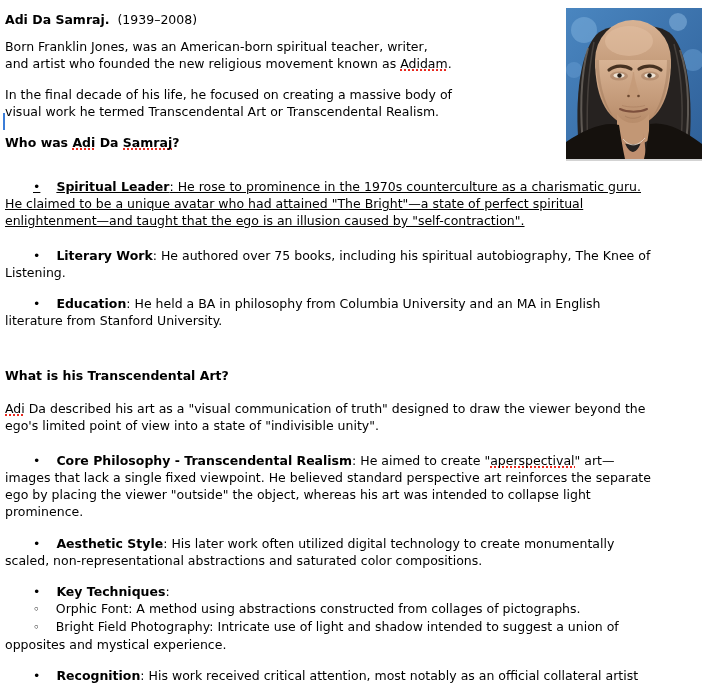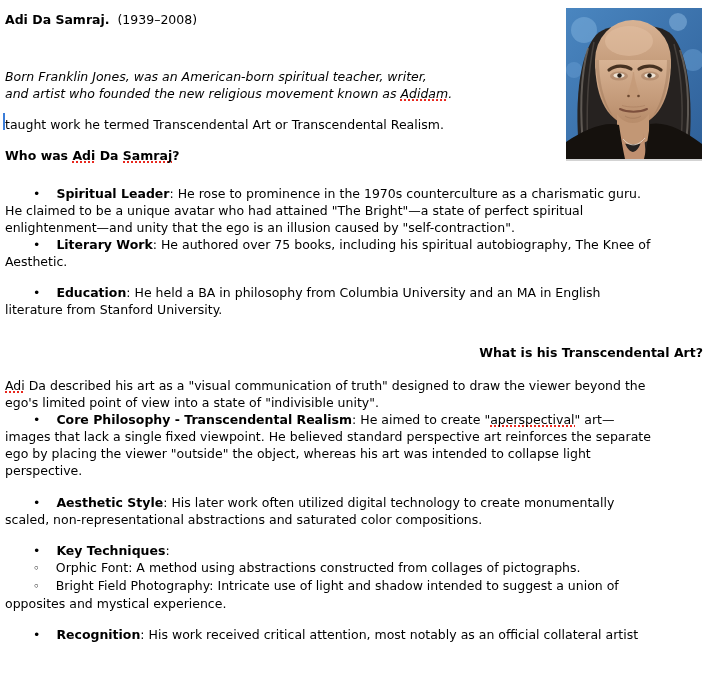--- a/index.html
+++ b/index.html
@@ -30,22 +30,22 @@
   
   .sq {
     background-image: repeating-linear-gradient(90deg, #e8281e 0 2px, rgba(0,0,0,0) 2px 4px);
     background-size: 100% 2px;
     background-repeat: no-repeat;
     background-position: left bottom;
   }
   
   .mt13 { margin-top: 14px; } .mt14 { margin-top: 14px; }
   .mt15 { margin-top: 15px; } .mt16 { margin-top: 16px; }
-  .mt18 { } .mt21 { margin-top: 21px; }
-  .mt22 { margin-top: 40px; font-style: italic; } .mt26 { margin-top: 26px; text-align: right; }
+  .mt18 { margin-top: 18px; } .mt21 { margin-top: 27px; text-decoration: underline; }
+  .mt22 { margin-top: 10px; } .mt26 { margin-top: 38px; }
   .photo {
     position: absolute;
     left: 566px; top: 8px;
     width: 136px; height: 151px;
     box-shadow: 0 2px 0 rgba(130,130,130,0.35);
     overflow: hidden;
   }
   .caret {
     position: absolute;
     left: 3px; top: 113px;
@@ -120,57 +120,58 @@
   <p>
     <span class="ln"><b>Adi Da Samraj.</b><span>  (1939–2008)</span></span>
   </p>
 
   <p class="mt22">
     <span class="ln">Born Franklin Jones, was an American-born spiritual teacher, writer,</span>
     <span class="ln"><span>and artist who founded the new religious movement known as </span><span class="sq">Adidam</span><span>.</span></span>
   </p>
 
   <p class="mt14">
-    <span class="ln">taught work he termed Transcendental Art or Transcendental Realism.</span>
+    <span class="ln">In the final decade of his life, he focused on creating a massive body of</span>
+    <span class="ln">visual work he termed Transcendental Art or Transcendental Realism.</span>
   </p>
 
   <p class="mt13">
     <span class="ln b"><span>Who was </span><span class="sq">Adi</span><span> Da </span><span class="sq">Samraj</span><span>?</span></span>
   </p>
 
   <p class="mt21">
     <span class="ln bf"><span class="mk">•</span><b>Spiritual Leader</b><span>: He rose to prominence in the 1970s counterculture as a charismatic guru.</span></span>
     <span class="ln">He claimed to be a unique avatar who had attained "The Bright"—a state of perfect spiritual</span>
-    <span class="ln">enlightenment—and unity that the ego is an illusion caused by "self-contraction".</span>
+    <span class="ln">enlightenment—and taught that the ego is an illusion caused by "self-contraction".</span>
   </p>
 
   <p class="mt18">
     <span class="ln bf"><span class="mk">•</span><b>Literary Work</b><span>: He authored over 75 books, including his spiritual autobiography, The Knee of</span></span>
-    <span class="ln">Aesthetic.</span>
+    <span class="ln">Listening.</span>
   </p>
 
   <p class="mt14">
     <span class="ln bf"><span class="mk">•</span><b>Education</b><span>: He held a BA in philosophy from Columbia University and an MA in English</span></span>
     <span class="ln">literature from Stanford University.</span>
   </p>
 
   <p class="mt26">
     <span class="ln b">What is his Transcendental Art?</span>
   </p>
 
   <p class="mt16">
     <span class="ln"><span class="sq">Adi</span><span> Da described his art as a "visual communication of truth" designed to draw the viewer beyond the</span></span>
     <span class="ln">ego's limited point of view into a state of "indivisible unity".</span>
   </p>
 
   <p class="mt18">
     <span class="ln bf"><span class="mk">•</span><b>Core Philosophy - Transcendental Realism</b><span>: He aimed to create "</span><span class="sq">aperspectival</span><span>" art—</span></span>
     <span class="ln">images that lack a single fixed viewpoint. He believed standard perspective art reinforces the separate</span>
     <span class="ln">ego by placing the viewer "outside" the object, whereas his art was intended to collapse light</span>
-    <span class="ln">perspective.</span>
+    <span class="ln">prominence.</span>
   </p>
 
   <p class="mt15">
     <span class="ln bf"><span class="mk">•</span><b>Aesthetic Style</b><span>: His later work often utilized digital technology to create monumentally</span></span>
     <span class="ln">scaled, non-representational abstractions and saturated color compositions.</span>
   </p>
 
   <p class="mt14">
     <span class="ln bf"><span class="mk">•</span><b>Key Techniques</b><span>:</span></span>
   </p>

